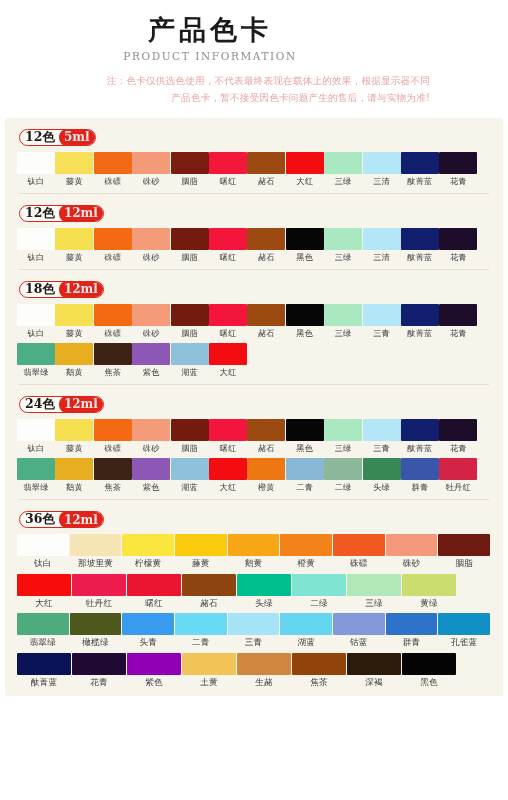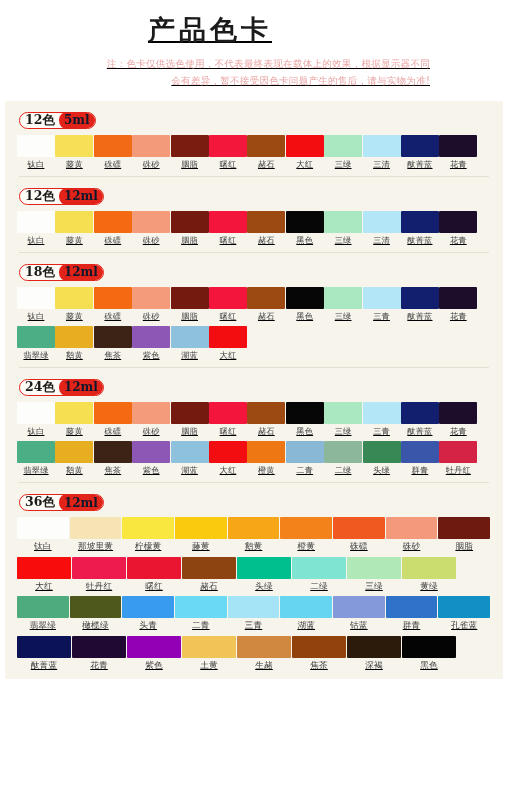--- a/index.html
+++ b/index.html
@@ -9,21 +9,20 @@
     background:#ffffff;
     font-family:"DejaVu Sans","Liberation Sans",sans-serif;
     -webkit-font-smoothing:antialiased;
   }
   .page{
     width:420px;
     min-height:800px;
     position:relative;
     background:#ffffff;
     box-sizing:border-box;
-    text-decoration:underline;
   }
 
   
   .header{
     padding:14px 0 0 0;
     text-align:center;
     background:#ffffff;
   }
   .title{
     font-family:"DejaVu Serif","Liberation Serif",serif;
@@ -94,21 +93,21 @@
     color:#1a1a1a;
     line-height:1;
     letter-spacing:0px;
     text-align:center;
   }
   .badge-vol{
     display:flex;
     align-items:center;
     padding:0 6px 0 5px;
     background:#e2231a;
-    color:#0f172a;
+    color:#e5e5e5;
     font-family:"DejaVu Serif","Liberation Serif",serif;
     font-size:12px;
     font-weight:bold;
     line-height:1;
     border-radius:8px;
     margin:-1px -1px -1px 0;
   }
 
   
   .row{
@@ -146,23 +145,24 @@
   .grid-9 .chip{height:22px;}
   .grid-9 .cname{font-size:8.6px;}
 </style>
 </head>
 <body>
 
 <div class="page">
 
   <div class="header">
     <h1 class="title">产品色卡</h1>
+    <div class="subtitle">PRODUCT INFORMATION</div>
     <div class="notice">
       <span class="notice-line">注：色卡仅供选色使用，不代表最终表现在载体上的效果，根据显示器不同</span>
-      <span class="notice-line">会有差异，暂不接受因色卡问题产生的售后，请与实物为准!</span>
+      <span class="notice-line">产品色卡，暂不接受因色卡问题产生的售后，请与实物为准!</span>
     </div>
   </div>
 
   <div class="card" id="card">
       <div class="section grid-13"><div class="badge">
           <span class="badge-count">12色</span>
           <span class="badge-vol">5ml</span>
         </div><div class="row">
           <div class="cell">
             <div class="chip" style="background: rgb(253, 253, 251);"></div>

